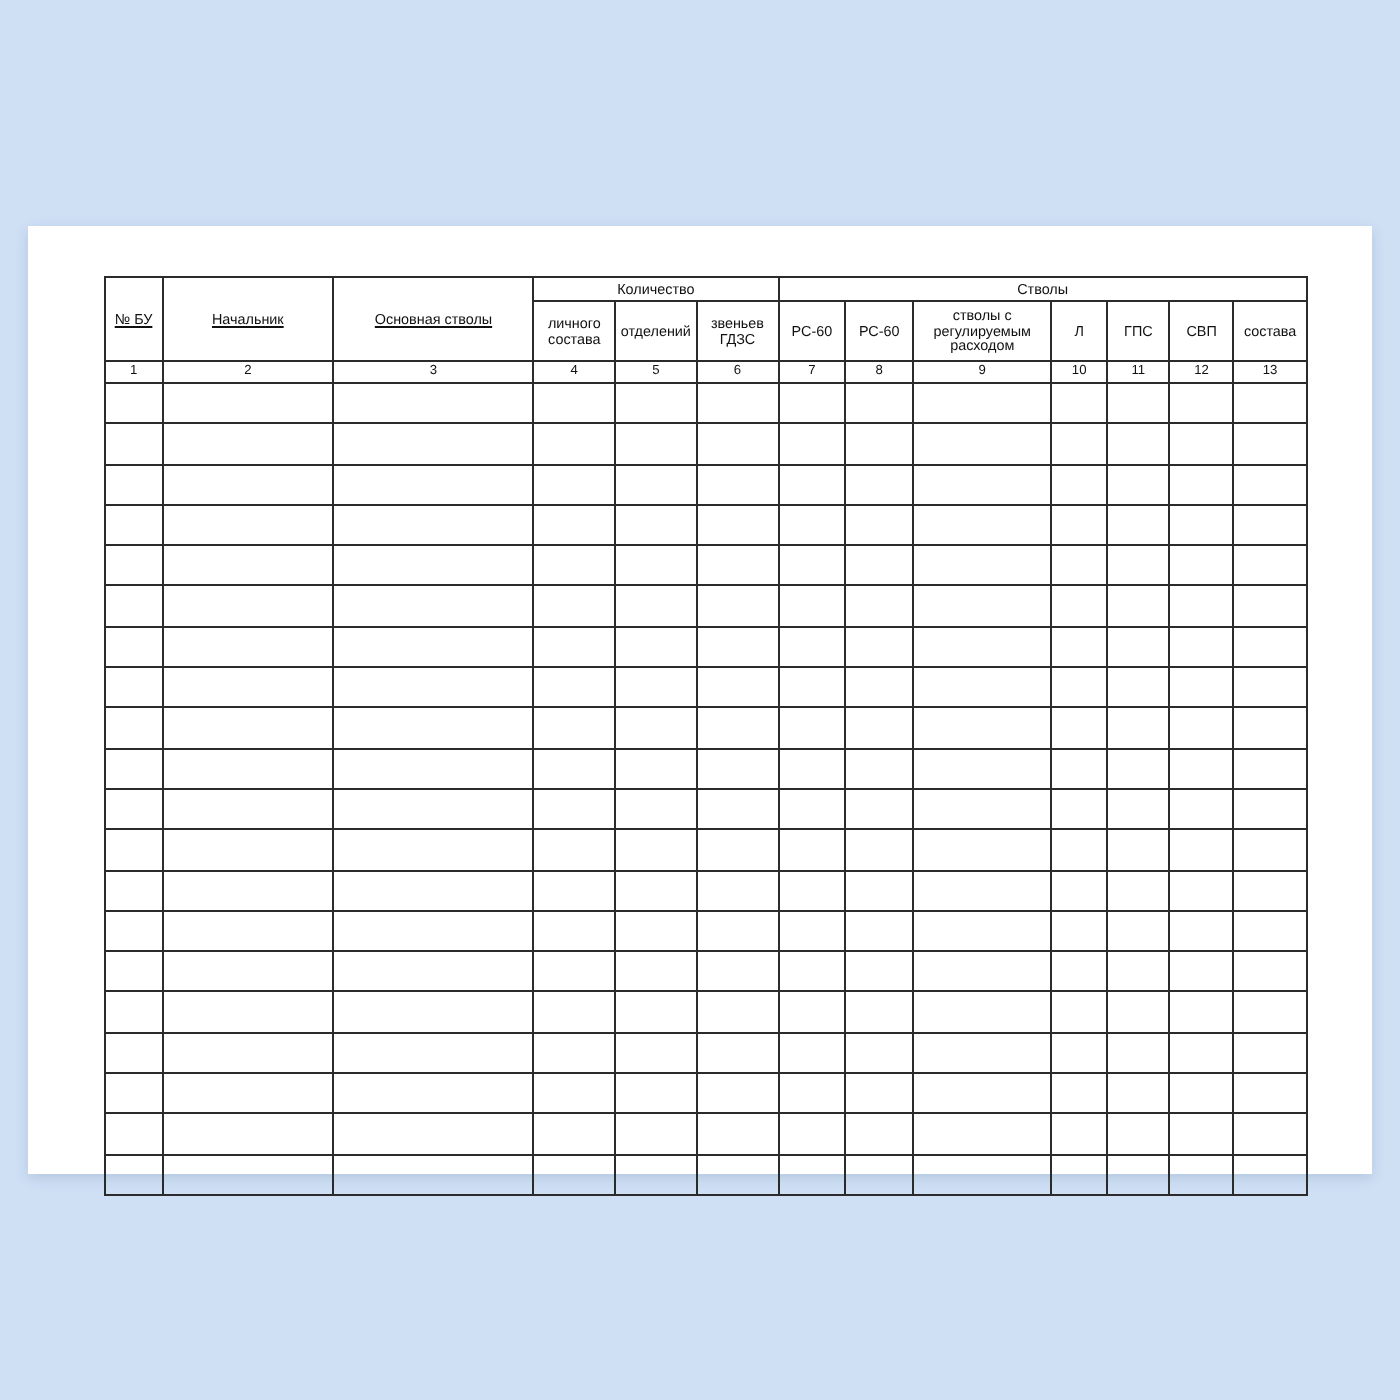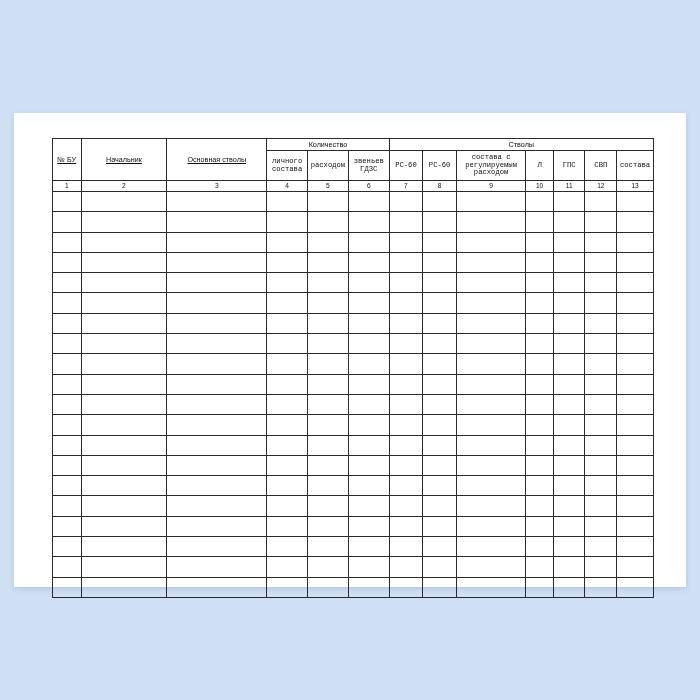--- a/index.html
+++ b/index.html
@@ -40,21 +40,20 @@
     line-height: 1.05;
   }
   .hdr-group {
     font-size: 7.2px;
     height: 11px;
   }
   .hdr-main {
     font-size: 7.2px;
     height: 29px;
     padding: 1px 1px;
-    font-family: Liberation Mono, monospace;
   }
   .hdr-tall {
     font-size: 7.2px;
     height: 40px;
     text-decoration: underline;
   }
   .numrow td {
     font-size: 6.6px;
     height: 10px;
   }
@@ -85,25 +84,25 @@
     <thead>
       <tr>
         <td rowspan="2" class="hdr-tall">№ БУ</td>
         <td rowspan="2" class="hdr-tall">Начальник</td>
         <td rowspan="2" class="hdr-tall">Основная стволы</td>
         <td colspan="3" class="hdr-group">Количество</td>
         <td colspan="7" class="hdr-group">Стволы</td>
       </tr>
       <tr>
         <td class="hdr-main">личного состава</td>
-        <td class="hdr-main">расходом</td>
+        <td class="hdr-main">отделений</td>
         <td class="hdr-main">звеньев ГДЗС</td>
         <td class="hdr-main">РС-60</td>
         <td class="hdr-main">РС-60</td>
-        <td class="hdr-main">состава с регулируемым расходом</td>
+        <td class="hdr-main">стволы с регулируемым расходом</td>
         <td class="hdr-main">Л</td>
         <td class="hdr-main">ГПС</td>
         <td class="hdr-main">СВП</td>
         <td class="hdr-main">состава</td>
       </tr>
       <tr class="numrow">
         <td>1</td>
         <td>2</td>
         <td>3</td>
         <td>4</td>

